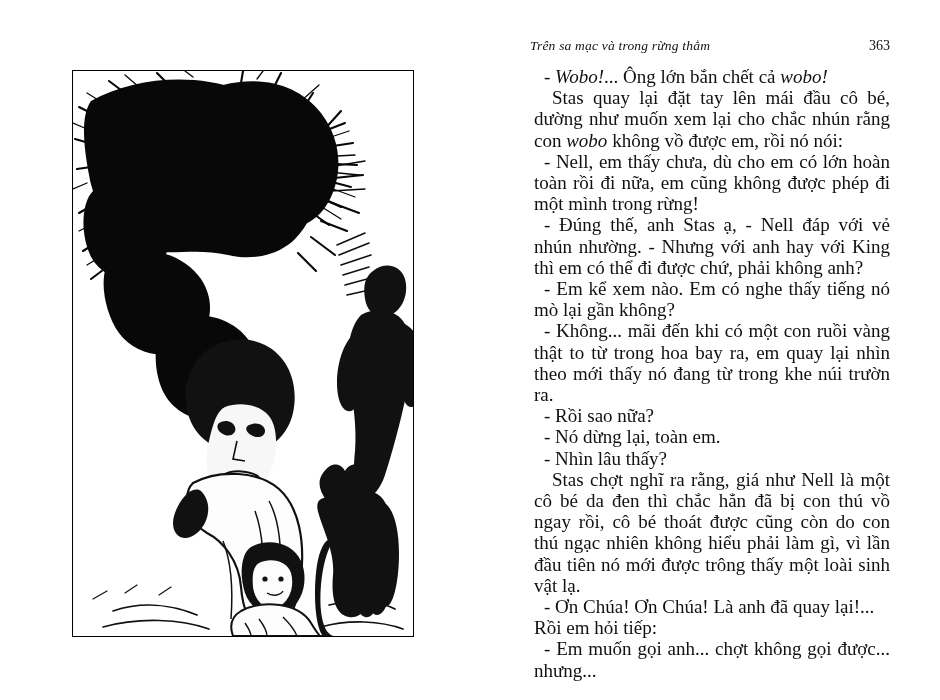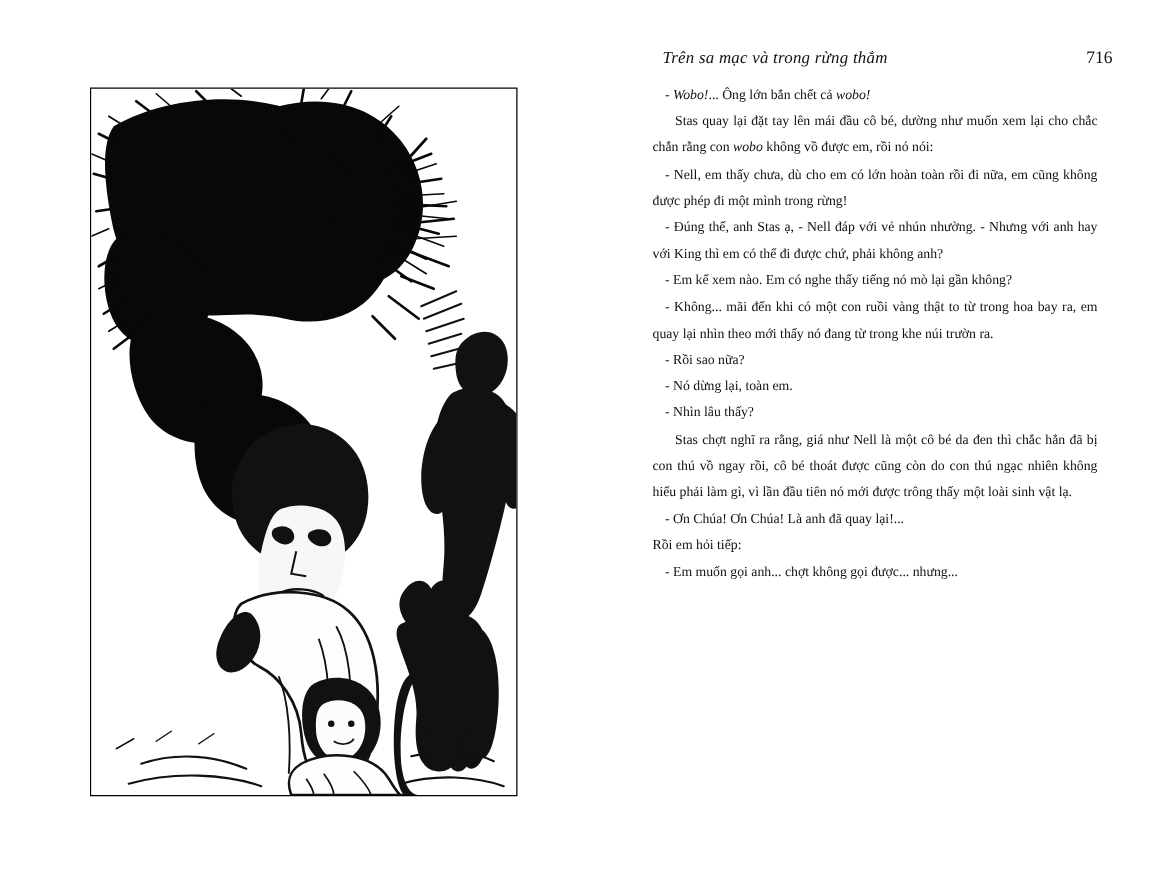--- a/index.html
+++ b/index.html
@@ -67,23 +67,23 @@
     letter-spacing: 0.2px;
     color: #111;
   }
   .folio {
     font-size: 14px;
     color: #111;
   }
   .text-column {
     position: absolute;
     top: 66px;
-    left: 52px;
+    left: 64px;
     width: 356px;
-    font-size: 11px;
+    font-size: 19px;
     line-height: 21.2px;
     text-align: justify;
     text-justify: inter-word;
     hyphens: none;
   }
   .para {
     margin: 0;
     text-indent: 18px;
   }
   .para.dash {
@@ -225,25 +225,25 @@
           <path d="M262 520 L 272 512"></path>
         </g>
       </svg>
     </div>
 
   </div>
 
   <div class="right-page">
     <div class="running-head">
       <span class="running-title">Trên sa mạc và trong rừng thẳm</span>
-      <span class="folio">716</span>
+      <span class="folio">363</span>
     </div>
     <div class="text-column" id="text-column">
         <p class="para dash"><span>- </span><span class="it">Wobo!</span><span>... Ông lớn bắn chết cả </span><span class="it">wobo!</span></p>
-        <p class="para "><span>Stas quay lại đặt tay lên mái đầu cô bé, dường như muốn xem lại cho chắc chắn rằng con </span><span class="it">wobo</span><span> không vồ được em, rồi nó nói:</span></p>
+        <p class="para "><span>Stas quay lại đặt tay lên mái đầu cô bé, dường như muốn xem lại cho chắc nhún rằng con </span><span class="it">wobo</span><span> không vồ được em, rồi nó nói:</span></p>
         <p class="para dash"><span>- Nell, em thấy chưa, dù cho em có lớn hoàn toàn rồi đi nữa, em cũng không được phép đi một mình trong rừng!</span></p>
         <p class="para dash"><span>- Đúng thế, anh Stas ạ, - Nell đáp với vẻ nhún nhường. - Nhưng với anh hay với King thì em có thể đi được chứ, phải không anh?</span></p>
         <p class="para dash"><span>- Em kể xem nào. Em có nghe thấy tiếng nó mò lại gần không?</span></p>
         <p class="para dash"><span>- Không... mãi đến khi có một con ruồi vàng thật to từ trong hoa bay ra, em quay lại nhìn theo mới thấy nó đang từ trong khe núi trườn ra.</span></p>
         <p class="para dash"><span>- Rồi sao nữa?</span></p>
         <p class="para dash"><span>- Nó dừng lại, toàn em.</span></p>
         <p class="para dash"><span>- Nhìn lâu thấy?</span></p>
         <p class="para "><span>Stas chợt nghĩ ra rằng, giá như Nell là một cô bé da đen thì chắc hẳn đã bị con thú vồ ngay rồi, cô bé thoát được cũng còn do con thú ngạc nhiên không hiểu phải làm gì, vì lần đầu tiên nó mới được trông thấy một loài sinh vật lạ.</span></p>
         <p class="para dash"><span>- Ơn Chúa! Ơn Chúa! Là anh đã quay lại!...</span></p>
         <p class="para noindent"><span>Rồi em hỏi tiếp:</span></p>

